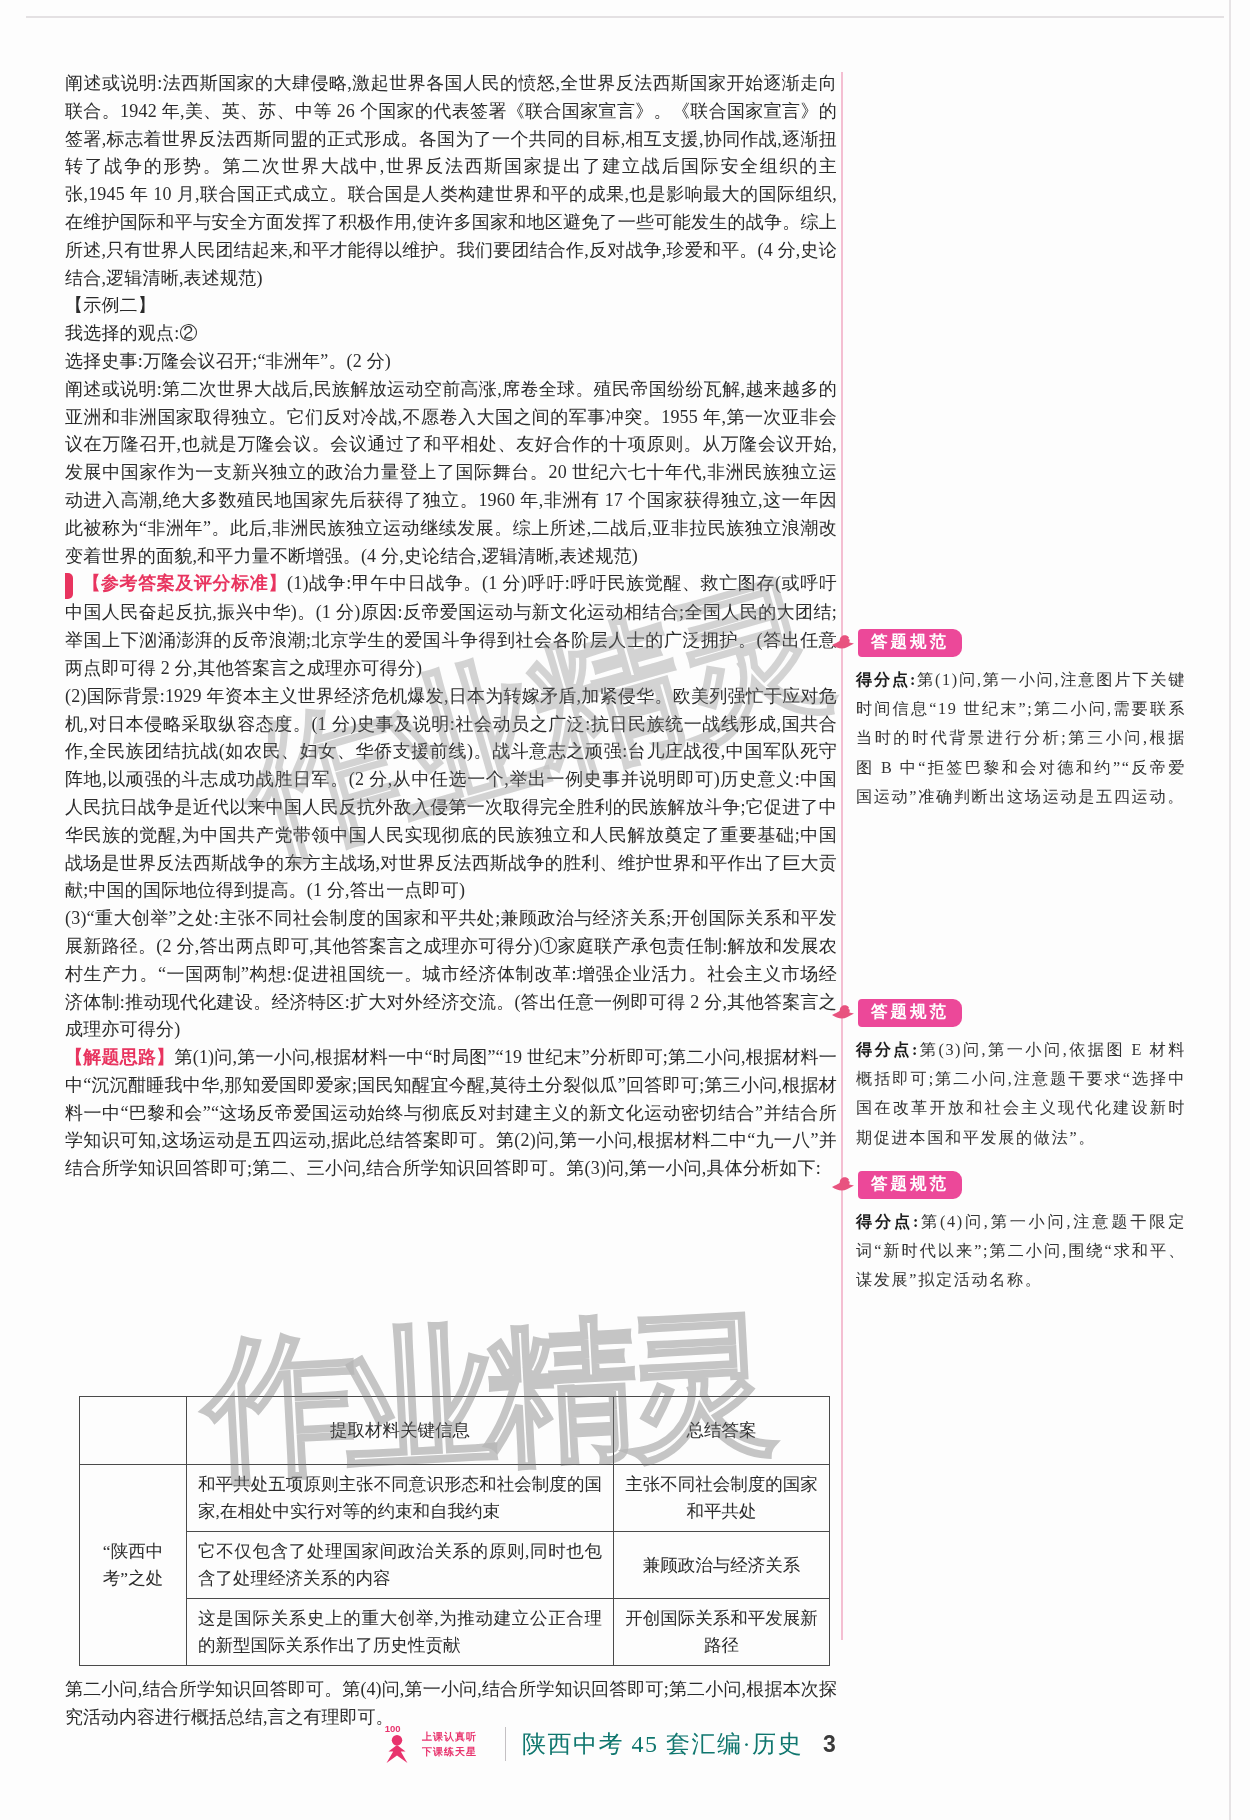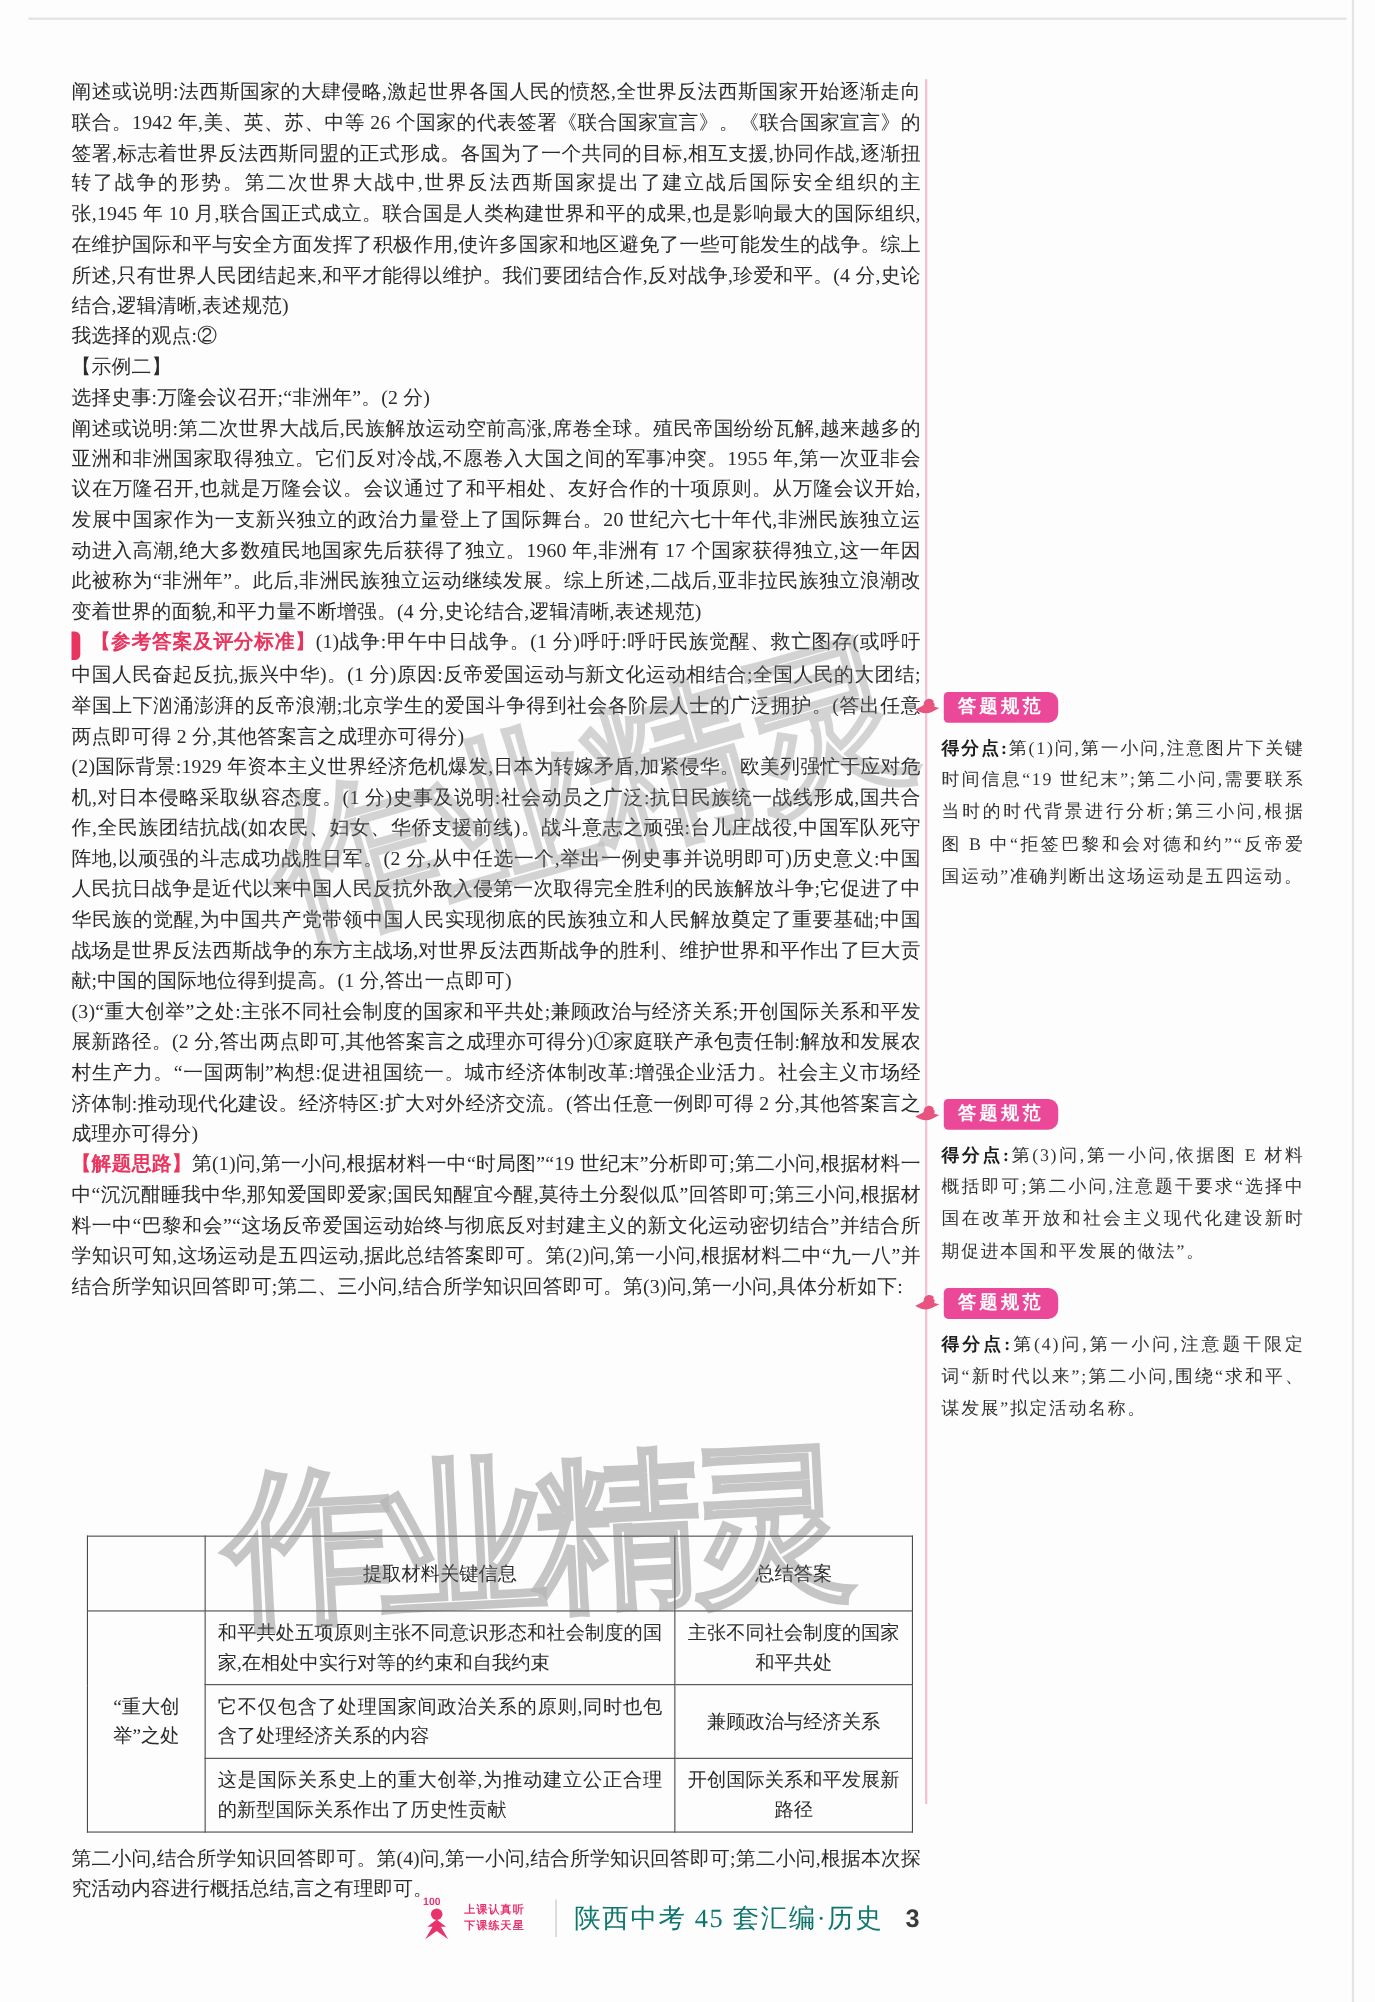--- a/index.html
+++ b/index.html
@@ -75,22 +75,22 @@
 </style>
 </head>
 <body>
 
 <div class="scan-top"></div>
 <div class="scan-right"></div>
 <div class="divider-v"></div>
 
 <div class="main-upper">
   <p>阐述或说明:法西斯国家的大肆侵略,激起世界各国人民的愤怒,全世界反法西斯国家开始逐渐走向联合。1942 年,美、英、苏、中等 26 个国家的代表签署《联合国家宣言》。《联合国家宣言》的签署,标志着世界反法西斯同盟的正式形成。各国为了一个共同的目标,相互支援,协同作战,逐渐扭转了战争的形势。第二次世界大战中,世界反法西斯国家提出了建立战后国际安全组织的主张,1945 年 10 月,联合国正式成立。联合国是人类构建世界和平的成果,也是影响最大的国际组织,在维护国际和平与安全方面发挥了积极作用,使许多国家和地区避免了一些可能发生的战争。综上所述,只有世界人民团结起来,和平才能得以维护。我们要团结合作,反对战争,珍爱和平。(4 分,史论结合,逻辑清晰,表述规范)</p>
+  <p>【示例二】</p>
   <p>我选择的观点:②</p>
-  <p>【示例二】</p>
   <p>选择史事:万隆会议召开;“非洲年”。(2 分)</p>
   <p>阐述或说明:第二次世界大战后,民族解放运动空前高涨,席卷全球。殖民帝国纷纷瓦解,越来越多的亚洲和非洲国家取得独立。它们反对冷战,不愿卷入大国之间的军事冲突。1955 年,第一次亚非会议在万隆召开,也就是万隆会议。会议通过了和平相处、友好合作的十项原则。从万隆会议开始,发展中国家作为一支新兴独立的政治力量登上了国际舞台。20 世纪六七十年代,非洲民族独立运动进入高潮,绝大多数殖民地国家先后获得了独立。1960 年,非洲有 17 个国家获得独立,这一年因此被称为“非洲年”。此后,非洲民族独立运动继续发展。综上所述,二战后,亚非拉民族独立浪潮改变着世界的面貌,和平力量不断增强。(4 分,史论结合,逻辑清晰,表述规范)</p>
   <p>
     <span class="q-badge">15</span><span class="red-label">【参考答案及评分标准】</span><span>(1)战争:甲午中日战争。(1 分)呼吁:呼吁民族觉醒、救亡图存(或呼吁中国人民奋起反抗,振兴中华)。(1 分)原因:反帝爱国运动与新文化运动相结合;全国人民的大团结;举国上下汹涌澎湃的反帝浪潮;北京学生的爱国斗争得到社会各阶层人士的广泛拥护。(答出任意两点即可得 2 分,其他答案言之成理亦可得分)</span>
   </p>
   <p>(2)国际背景:1929 年资本主义世界经济危机爆发,日本为转嫁矛盾,加紧侵华。欧美列强忙于应对危机,对日本侵略采取纵容态度。(1 分)史事及说明:社会动员之广泛:抗日民族统一战线形成,国共合作,全民族团结抗战(如农民、妇女、华侨支援前线)。战斗意志之顽强:台儿庄战役,中国军队死守阵地,以顽强的斗志成功战胜日军。(2 分,从中任选一个,举出一例史事并说明即可)历史意义:中国人民抗日战争是近代以来中国人民反抗外敌入侵第一次取得完全胜利的民族解放斗争;它促进了中华民族的觉醒,为中国共产党带领中国人民实现彻底的民族独立和人民解放奠定了重要基础;中国战场是世界反法西斯战争的东方主战场,对世界反法西斯战争的胜利、维护世界和平作出了巨大贡献;中国的国际地位得到提高。(1 分,答出一点即可)</p>
   <p>(3)“重大创举”之处:主张不同社会制度的国家和平共处;兼顾政治与经济关系;开创国际关系和平发展新路径。(2 分,答出两点即可,其他答案言之成理亦可得分)①家庭联产承包责任制:解放和发展农村生产力。“一国两制”构想:促进祖国统一。城市经济体制改革:增强企业活力。社会主义市场经济体制:推动现代化建设。经济特区:扩大对外经济交流。(答出任意一例即可得 2 分,其他答案言之成理亦可得分)</p>
   <p>
     <span class="red-label">【解题思路】</span><span>第(1)问,第一小问,根据材料一中“时局图”“19 世纪末”分析即可;第二小问,根据材料一中“沉沉酣睡我中华,那知爱国即爱家;国民知醒宜今醒,莫待土分裂似瓜”回答即可;第三小问,根据材料一中“巴黎和会”“这场反帝爱国运动始终与彻底反对封建主义的新文化运动密切结合”并结合所学知识可知,这场运动是五四运动,据此总结答案即可。第(2)问,第一小问,根据材料二中“九一八”并结合所学知识回答即可;第二、三小问,结合所学知识回答即可。第(3)问,第一小问,具体分析如下:</span>
   </p>
@@ -103,21 +103,21 @@
         <col style="width:427px">
         <col style="width:216px">
       </colgroup>
     <tbody>
         <tr>
       <th></th>
       <th>提取材料关键信息</th>
       <th>总结答案</th>
     </tr>
     <tr>
-      <td class="cell-label" rowspan="3">“重大创举”之处</td>
+      <td class="cell-label" rowspan="3">“陕西中考”之处</td>
       <td class="cell-info">和平共处五项原则主张不同意识形态和社会制度的国家,在相处中实行对等的约束和自我约束</td>
       <td class="cell-ans">主张不同社会制度的国家和平共处</td>
     </tr>
     <tr>
       <td class="cell-info">它不仅包含了处理国家间政治关系的原则,同时也包含了处理经济关系的内容</td>
       <td class="cell-ans">兼顾政治与经济关系</td>
     </tr>
     <tr>
       <td class="cell-info">这是国际关系史上的重大创举,为推动建立公正合理的新型国际关系作出了历史性贡献</td>
       <td class="cell-ans">开创国际关系和平发展新路径</td>

